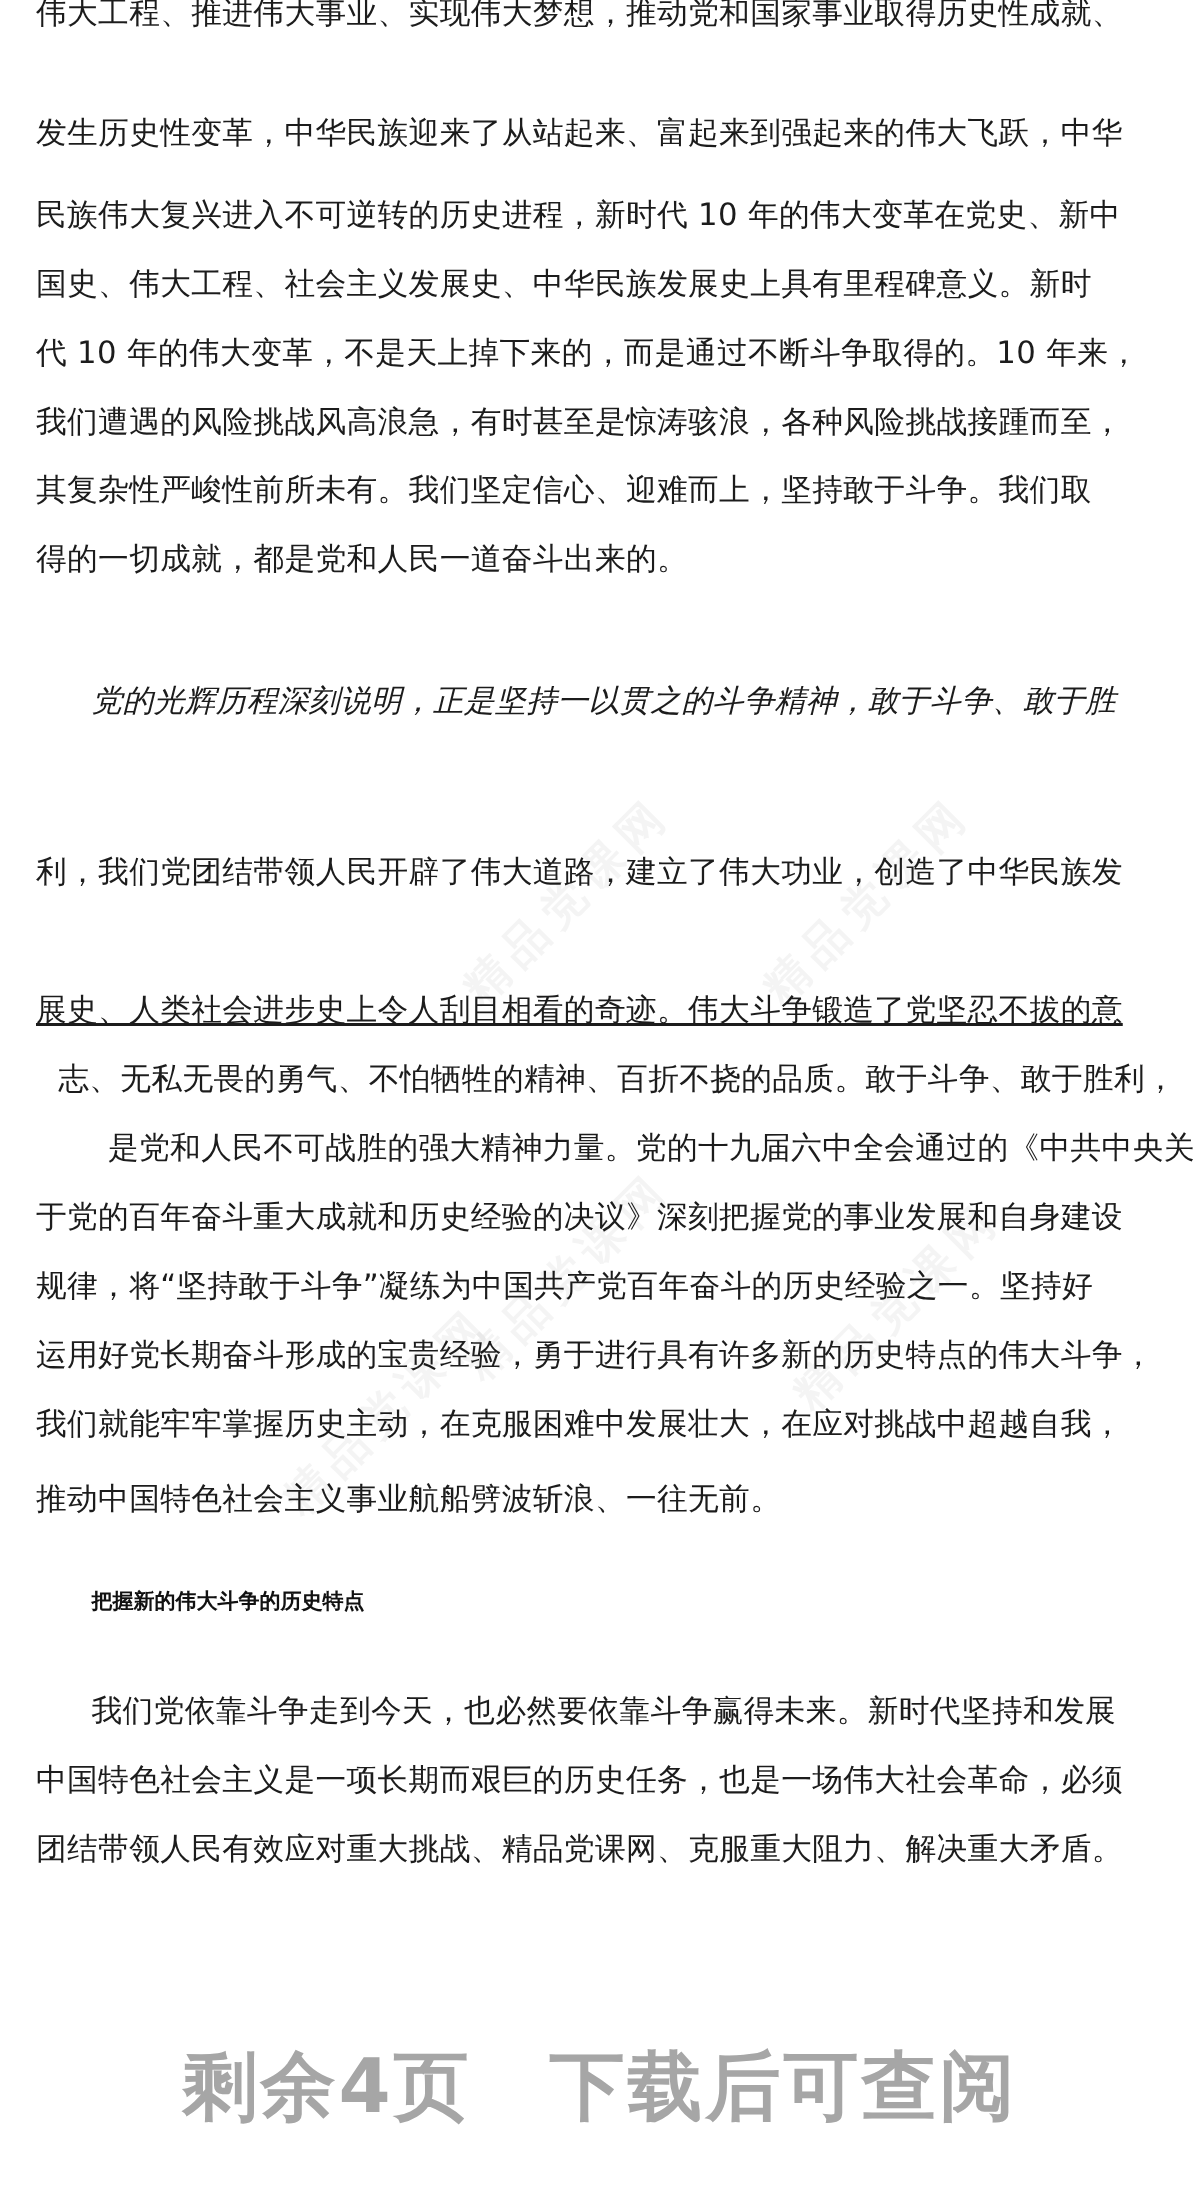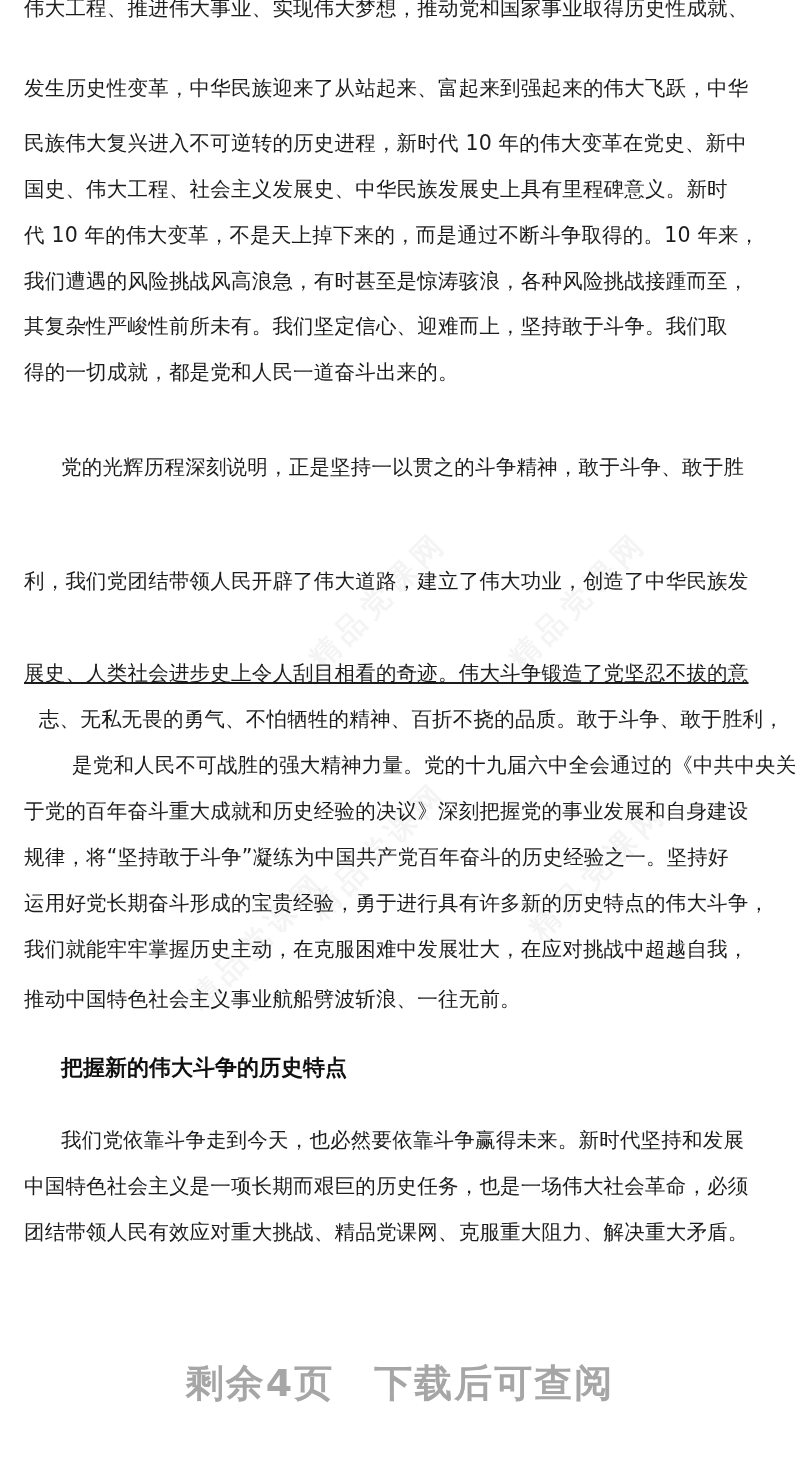--- a/index.html
+++ b/index.html
@@ -9,31 +9,31 @@
     color: #1a1a1a;
   }
   .page { position: absolute; left: 0; top: 0; width: 800px; height: 1459px; }
   .line {
     position: absolute; left: 24px; width: 760px;
     font-size: 20.5px; line-height: 28px; white-space: nowrap;
     letter-spacing: 0.2px; color: #1c1c1c;
   }
   .line.indent { left: 61px; width: 723px; }
   .heading {
-    position: absolute; left: 61px; font-size: 22px; line-height: 28px;
+    position: absolute; left: 61px; font-size: 14px; line-height: 28px;
     font-weight: bold; color: #111; white-space: nowrap;
   }
   .watermark {
     position: absolute; font-size: 30px; color: rgba(0,0,0,0.045);
     transform: rotate(-45deg); transform-origin: left top; white-space: nowrap;
     letter-spacing: 6px; pointer-events: none; font-weight: bold;
   }
   .footer {
     position: absolute; left: 0; top: 1358px; width: 800px; text-align: center;
-    font-size: 38px; font-weight: bold; color: #a6a6a6; letter-spacing: 2px;
+    font-size: 50px; font-weight: bold; color: #a6a6a6; letter-spacing: 2px;
     white-space: pre;
   }
 </style>
 </head>
 <body>
 
 <div class="page" data-name="document-page">
 
   <div class="watermark" data-name="watermark" style="left:300px; top:650px;">精品党课网</div>
   <div class="watermark" data-name="watermark" style="left:500px; top:650px;">精品党课网</div>
@@ -76,21 +76,21 @@
     [data-name="paragraph-2"] .line:nth-child(8){top:775px !important;}
     [data-name="paragraph-2"] .line:nth-child(9){top:935px !important;}
     [data-name="paragraph-2"] .line:nth-child(10){top:985px !important;}
     [data-name="paragraph-2"] .line:nth-child(8){top:889px !important;}
     [data-name="paragraph-2"] .line:nth-child(7){top:843px !important;}
     [data-name="paragraph-2"] .line:nth-child(6){top:797px !important;}
     [data-name="paragraph-2"] .line:nth-child(5){top:751px !important;margin-left:48px;}
     [data-name="paragraph-2"] .line:nth-child(4){top:705px !important;}
     [data-name="paragraph-2"] .line:nth-child(3){top:659px !important;text-decoration:underline;}
     [data-name="paragraph-2"] .line:nth-child(2){top:567px !important;}
-    [data-name="paragraph-2"] .line:nth-child(1){top:453px !important;}
+    [data-name="paragraph-2"] .line:nth-child(1){top:453px !important;font-style:italic;}
   </style>
 
   <div class="heading" data-name="section-heading" style="top:1054px;">把握新的伟大斗争的历史特点</div>
 
   <div data-name="paragraph-3">
     <div class="line indent" data-name="text-line" style="top:1126px;">我们党依靠斗争走到今天，也必然要依靠斗争赢得未来。新时代坚持和发展</div>
     <div class="line" data-name="text-line" style="top:1172px;">中国特色社会主义是一项长期而艰巨的历史任务，也是一场伟大社会革命，必须</div>
     <div class="line" data-name="text-line" style="top:1218px;">团结带领人民有效应对重大挑战、精品党课网、克服重大阻力、解决重大矛盾。</div>
   </div>
 

